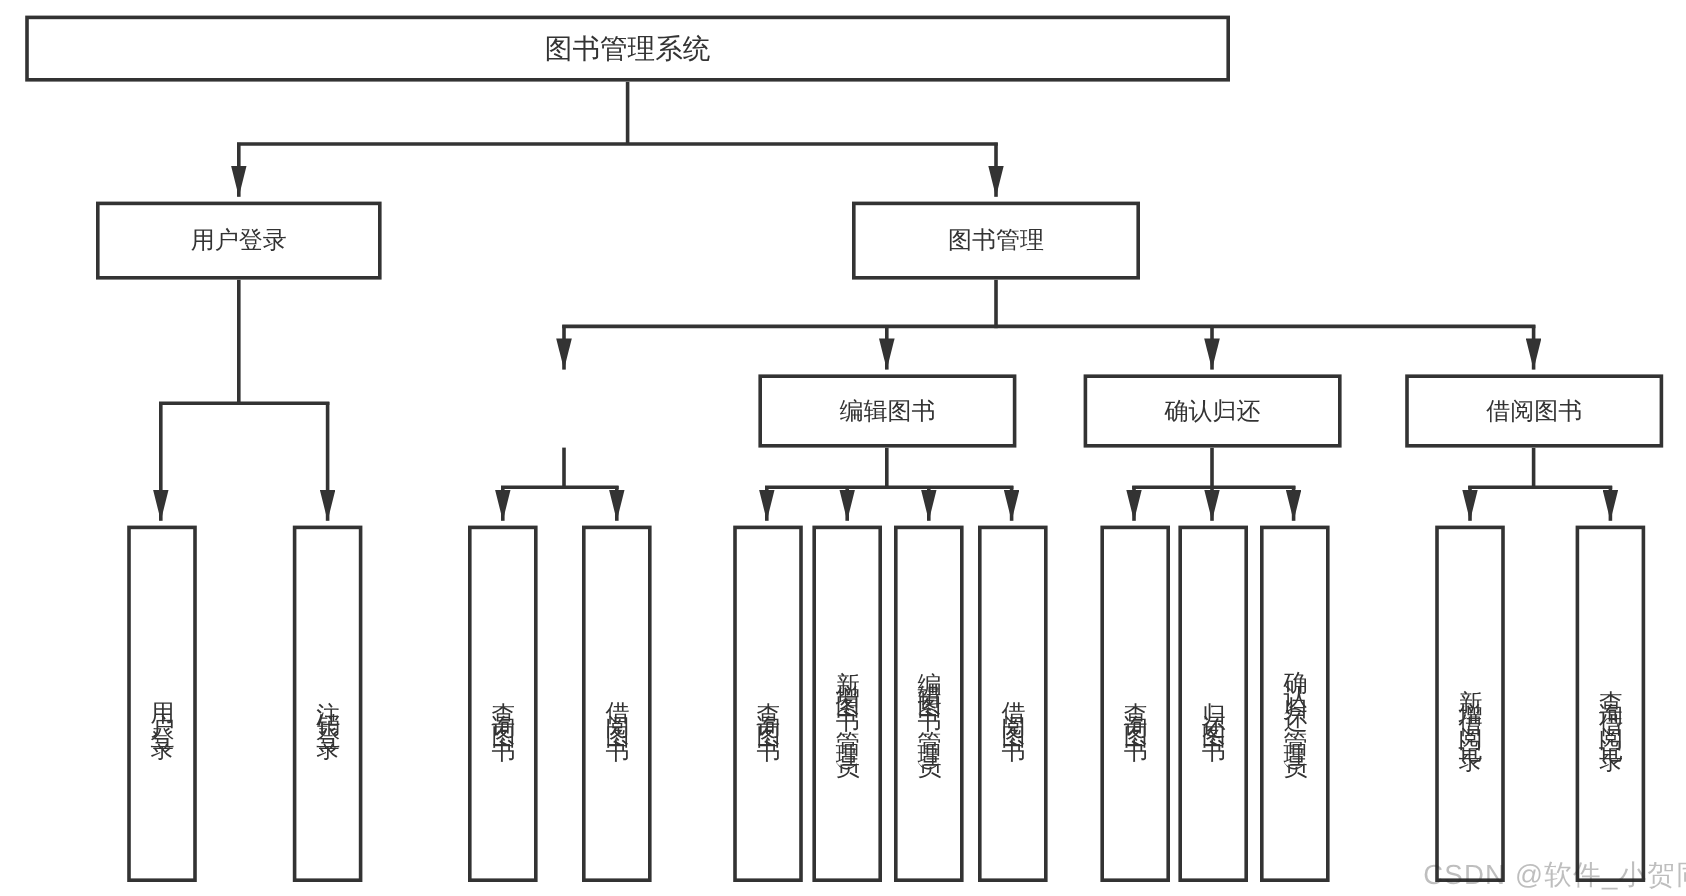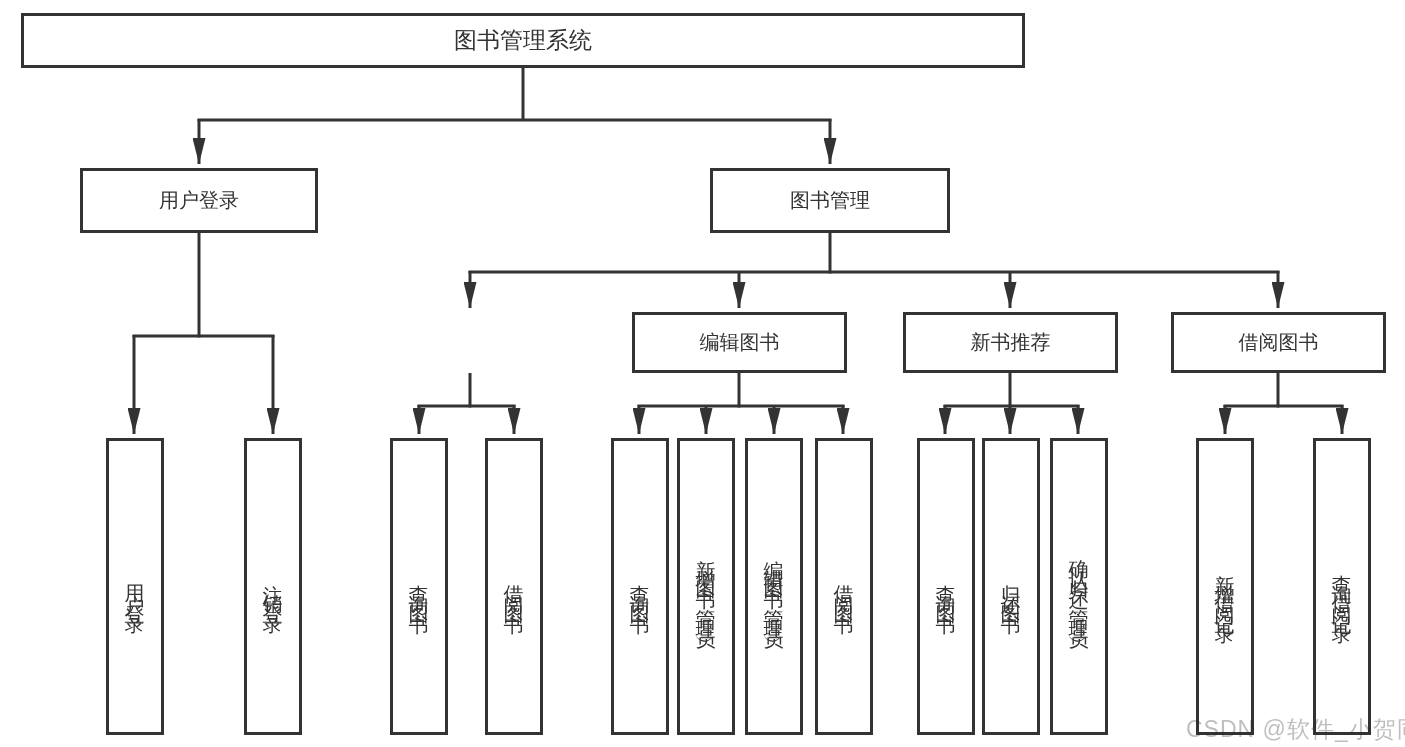--- a/index.html
+++ b/index.html
@@ -108,21 +108,21 @@
       <line x1="1342" y1="405" x2="1342" y2="434" marker-end="url(#ah)"></line>
     </g>
   </svg>
 
   <div class="node root" style="left:21px;top:13px;width:1004px;height:55px">图书管理系统</div>
 
   <div class="node" style="left:80px;top:168px;width:238px;height:65px">用户登录</div>
   <div class="node" style="left:710px;top:168px;width:240px;height:65px">图书管理</div>
 
   <div class="node" style="left:632px;top:312px;width:215px;height:61px">编辑图书</div>
-  <div class="node" style="left:903px;top:312px;width:215px;height:61px">新书推荐</div>
+  <div class="node" style="left:903px;top:312px;width:215px;height:61px">确认归还</div>
   <div class="node" style="left:1171px;top:312px;width:215px;height:61px">借阅图书</div>
 
   <div class="node v" style="left:106px;top:438px;width:58px;height:297px">用户登录</div>
   <div class="node v" style="left:244px;top:438px;width:58px;height:297px">注销登录</div>
 
   <div class="node v" style="left:390px;top:438px;width:58px;height:297px">查询图书</div>
   <div class="node v" style="left:485px;top:438px;width:58px;height:297px">借阅图书</div>
 
   <div class="node v" style="left:611px;top:438px;width:58px;height:297px">查询图书</div>
   <div class="node v" style="left:677px;top:438px;width:58px;height:297px">新增图书（管理员）</div>

